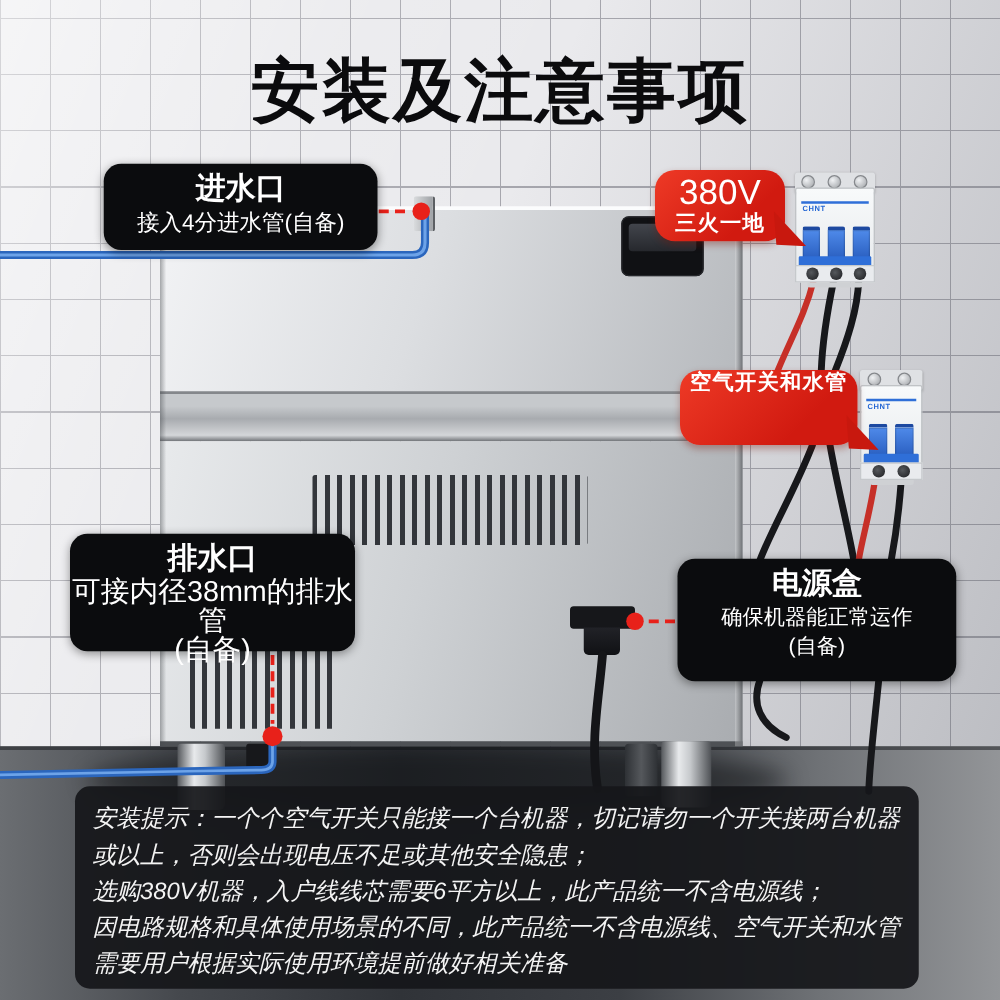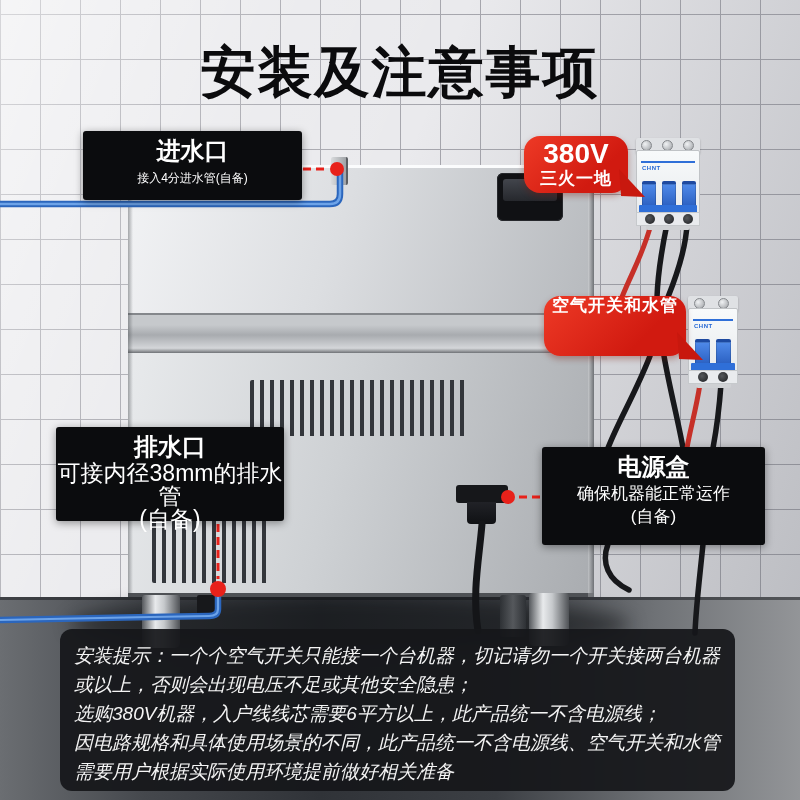--- a/index.html
+++ b/index.html
@@ -80,29 +80,29 @@
   .bk-terms{position:absolute;left:0;top:74px;width:100%;height:14px;background:#e9ebee;border:1px solid #c6c9cc;}
   .bk-hole{position:absolute;top:1px;width:10px;height:10px;border-radius:50%;
     background:radial-gradient(circle at 40% 40%,#55585c,#1b1c1f);}
   .bk-foot{position:absolute;left:15%;top:88px;width:70%;height:4px;background:#cfd1d4;border-radius:0 0 2px 2px;}
   
   .bubble{position:absolute;z-index:6;color:#fff;text-align:center;border-radius:16px;
     background:linear-gradient(135deg,#ee3a26 0%,#d11a10 70%);
     box-shadow:0 3px 6px rgba(120,20,10,.35);}
   .bubble::after{content:"";position:absolute;right:-17px;bottom:-4px;width:26px;height:28px;
     background:#c8180e;clip-path:polygon(0 0,100% 100%,8% 96%);}
-  .bubble .bv{font-size:28px;font-weight:bold;line-height:30px;margin-top:3px;}
+  .bubble .bv{font-size:28px;font-weight:normal;line-height:30px;margin-top:3px;}
   .bubble .bw{font-size:17px;font-weight:bold;line-height:19px;letter-spacing:1px;}
   .bubble-380{left:524px;top:136px;width:104px;height:57px;}
   .bubble-220{left:544px;top:296px;width:142px;height:60px;}
   
-  .lbl{position:absolute;z-index:6;background:#0b0c0e;border-radius:3px;color:#fff;
+  .lbl{position:absolute;z-index:6;background:#0b0c0e;border-radius:14px;color:#fff;
     text-align:center;box-shadow:0 2px 8px rgba(0,0,0,.4);}
   .lbl .lt{font-size:24px;font-weight:bold;line-height:30px;margin-top:5px;}
-  .lbl .ln{font-size:12px;line-height:24px;}
+  .lbl .ln{font-size:18px;line-height:24px;}
   .lbl-inlet{left:83px;top:131px;width:219px;height:69px;}
   .lbl-drain{left:56px;top:427px;width:228px;height:94px;}
   .lbl-drain .ln{font-size:23px;line-height:23px;}
   .lbl-power{left:542px;top:447px;width:223px;height:98px;}
   .lbl-power .ln{font-size:17px;line-height:23px;}
   
   .title{position:absolute;left:0;right:0;top:36px;z-index:6;text-align:center;
     font-size:55px;font-weight:900;color:#0b0b0d;letter-spacing:2px;}
   .tips{position:absolute;left:60px;top:629px;width:675px;height:162px;z-index:7;
     background:rgba(22,23,26,.93);border-radius:12px;padding:12px 14px 0;

